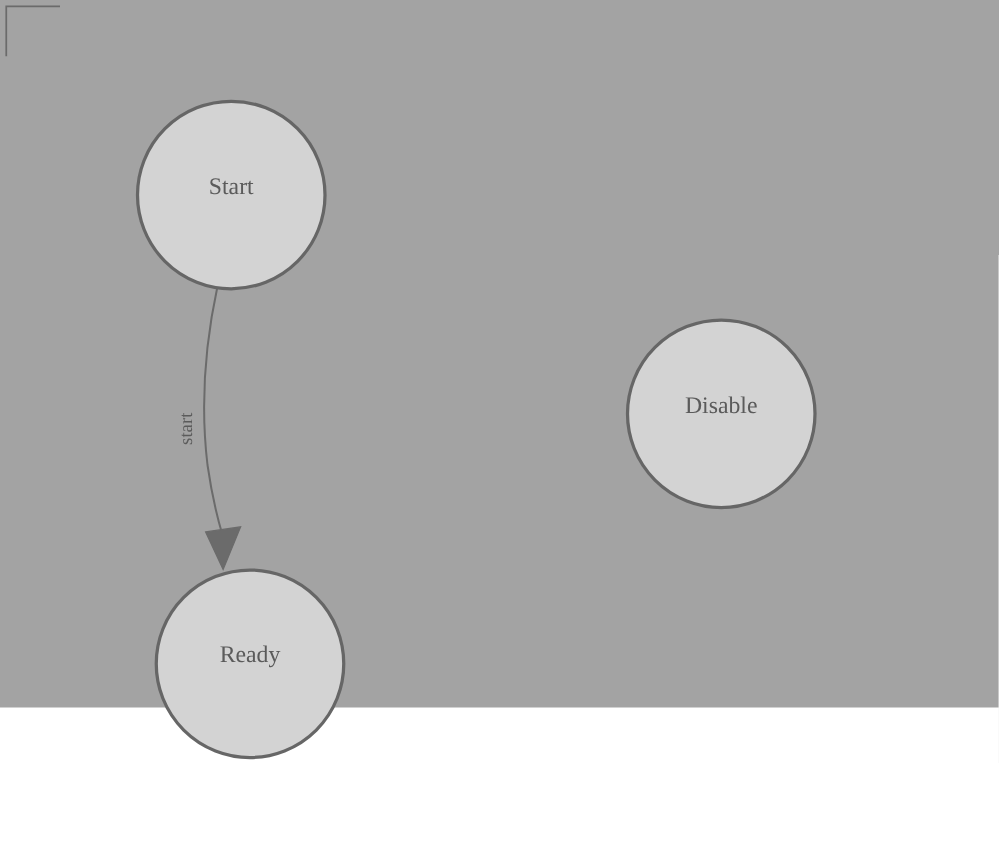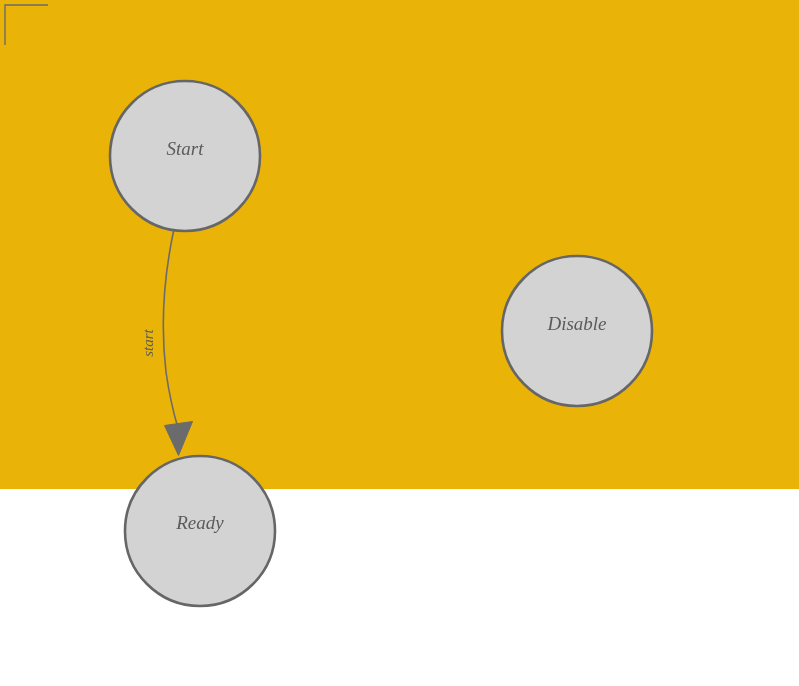--- a/index.html
+++ b/index.html
@@ -9,23 +9,22 @@
   }
   body {
     width: 799px;
     height: 686px;
     overflow: hidden;
     font-family: "Liberation Serif", serif;
   }
   #canvas {
     position: relative;
     width: 799px;
-    height: 489px;
-    background: #eab308;
-    font-style: italic;
+    height: 566px;
+    background: #a3a3a3;
   }
   #graph-svg {
     position: absolute;
     top: 0;
     left: 0;
     width: 799px;
     height: 686px;
   }
   .node-circle {
     fill: #d3d3d3;

